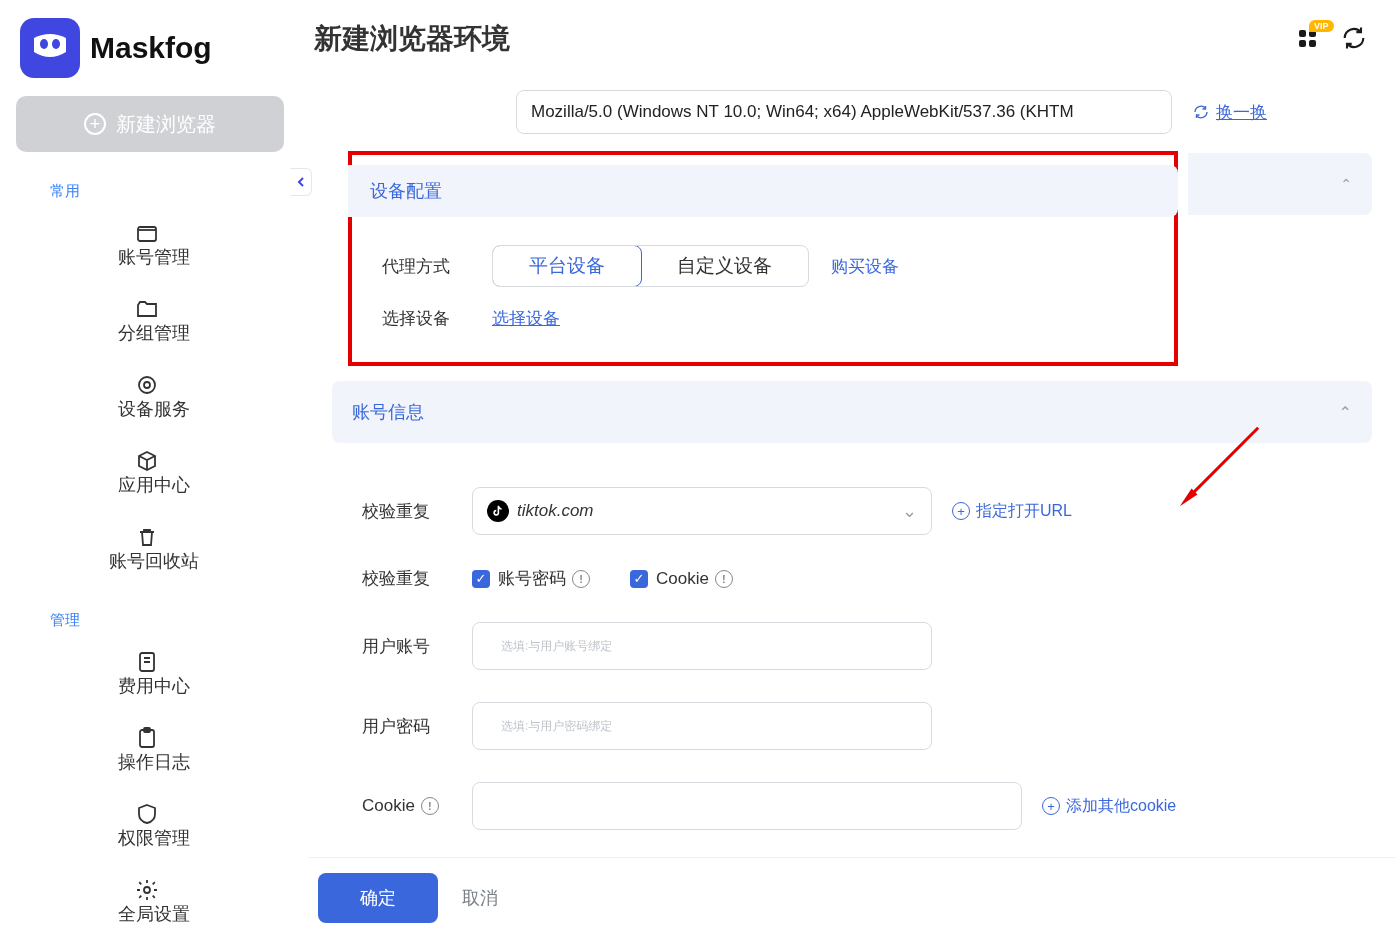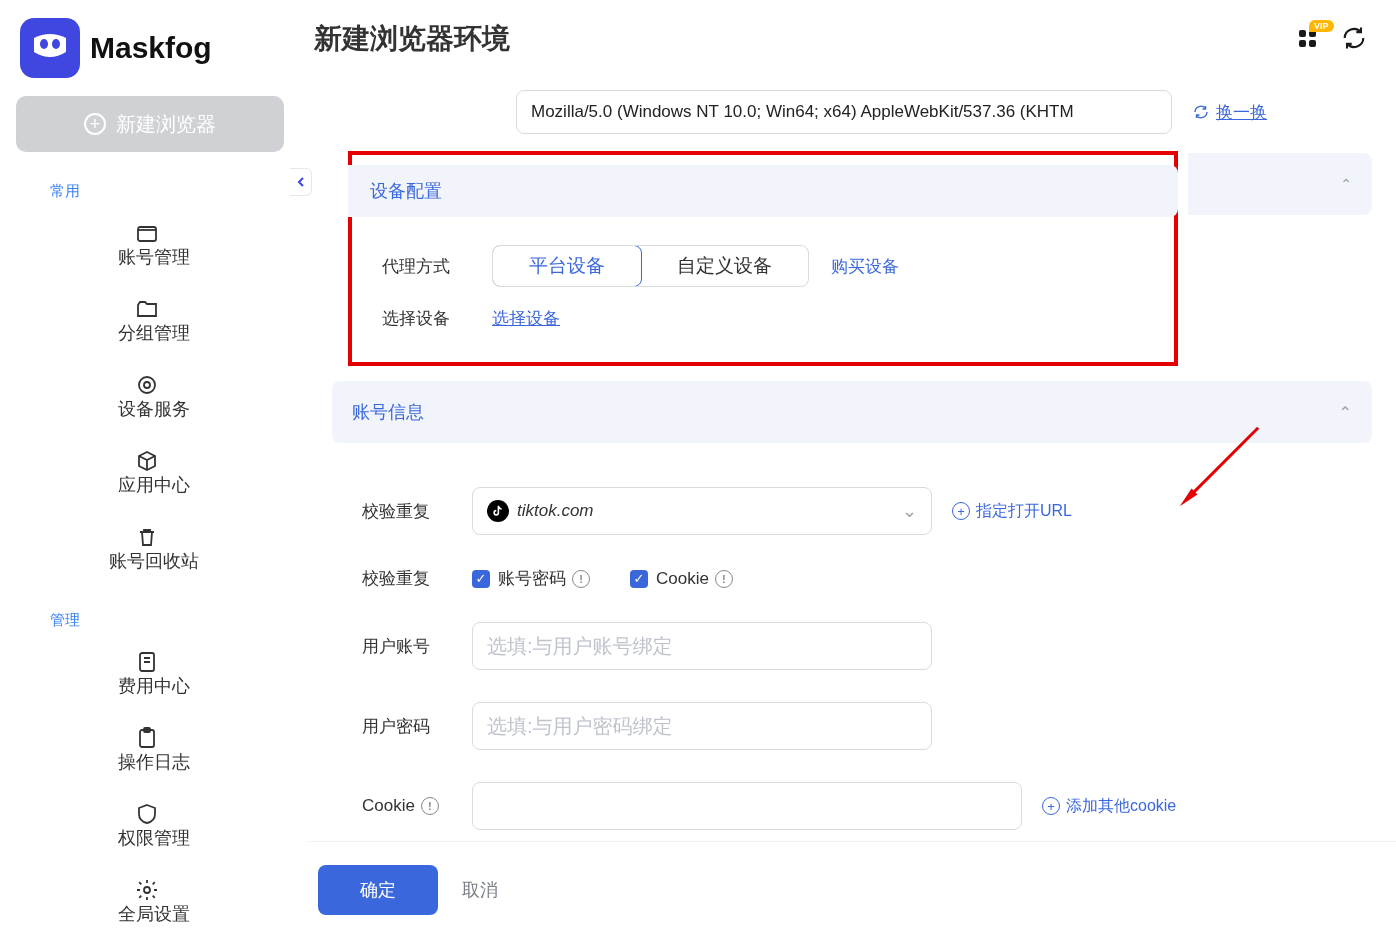--- a/index.html
+++ b/index.html
@@ -58,26 +58,26 @@
 .select-box { width: 460px; height: 48px; border: 1px solid #d7dbe0; border-radius: 8px; display: flex; align-items: center; justify-content: space-between; padding: 0 14px; cursor: pointer; font-size: 17px; }
 .select-left { display: flex; align-items: center; gap: 8px; font-style: italic; }
 .tiktok-icon { width: 22px; height: 22px; border-radius: 50%; background: #000; display: inline-flex; align-items: center; justify-content: center; }
 .tiktok-icon svg { width: 14px; height: 14px; }
 .select-chev { color: #9aa0a6; font-size: 18px; }
 .side-action { color: #3a67db; display: flex; align-items: center; gap: 6px; font-size: 16px; margin-left: 20px; cursor: pointer; }
 .plus-circle-sm { width: 18px; height: 18px; border: 1.5px solid #3a67db; border-radius: 50%; display: inline-flex; align-items: center; justify-content: center; font-size: 13px; }
 .chk { width: 18px; height: 18px; border-radius: 4px; background: #3a67db; display: inline-flex; align-items: center; justify-content: center; color: #fff; font-size: 13px; margin-right: 8px; cursor: pointer;}
 .chk-label { display: flex; align-items: center; font-size: 17px; margin-right: 40px; cursor: pointer;}
 .info-circle { width: 18px; height: 18px; border: 1.5px solid #888; border-radius: 50%; display: inline-flex; align-items: center; justify-content: center; color: #888; font-size: 11px; font-weight: 700; margin-left: 6px; }
-.text-input { width: 460px; height: 48px; border: 1px solid #d7dbe0; border-radius: 8px; padding: 0 14px; font-size: 20px; }
+.text-input { width: 460px; height: 48px; border: 1px solid #d7dbe0; border-radius: 8px; padding: 0 28px; font-size: 12px; }
 .text-input::placeholder { color: #bfc4cc; }
 
 .arrow-annot { position: absolute; left: 862px; top: 418px; width: 98px; height: 98px; pointer-events: none; }
 
-.footer { position: absolute; bottom: 0; left: 0; right: 0; height: 96px; display: flex; align-items: center; padding: 16px 10px; background: #fff; border-top: 1px solid #f0f0f0;}
+.footer { position: absolute; bottom: 0; left: 0; right: 0; height: 80px; display: flex; align-items: center; padding: 16px 10px; background: #fff; border-top: 1px solid #f0f0f0;}
 .btn-primary { width: 120px; height: 50px; background: #3a67db; color: #fff; border: none; border-radius: 8px; font-size: 18px; font-weight: 500; cursor: pointer; }
 .btn-text { background: none; border: none; font-size: 18px; color: #7a7f87; margin-left: 24px; cursor: pointer; }
 
 svg.stroke-icon { stroke: currentColor; fill: none; stroke-width: 1.8; }
 </style>
 </head>
 <body>
 
 <div class="sidebar">
   <div class="logo-row">

